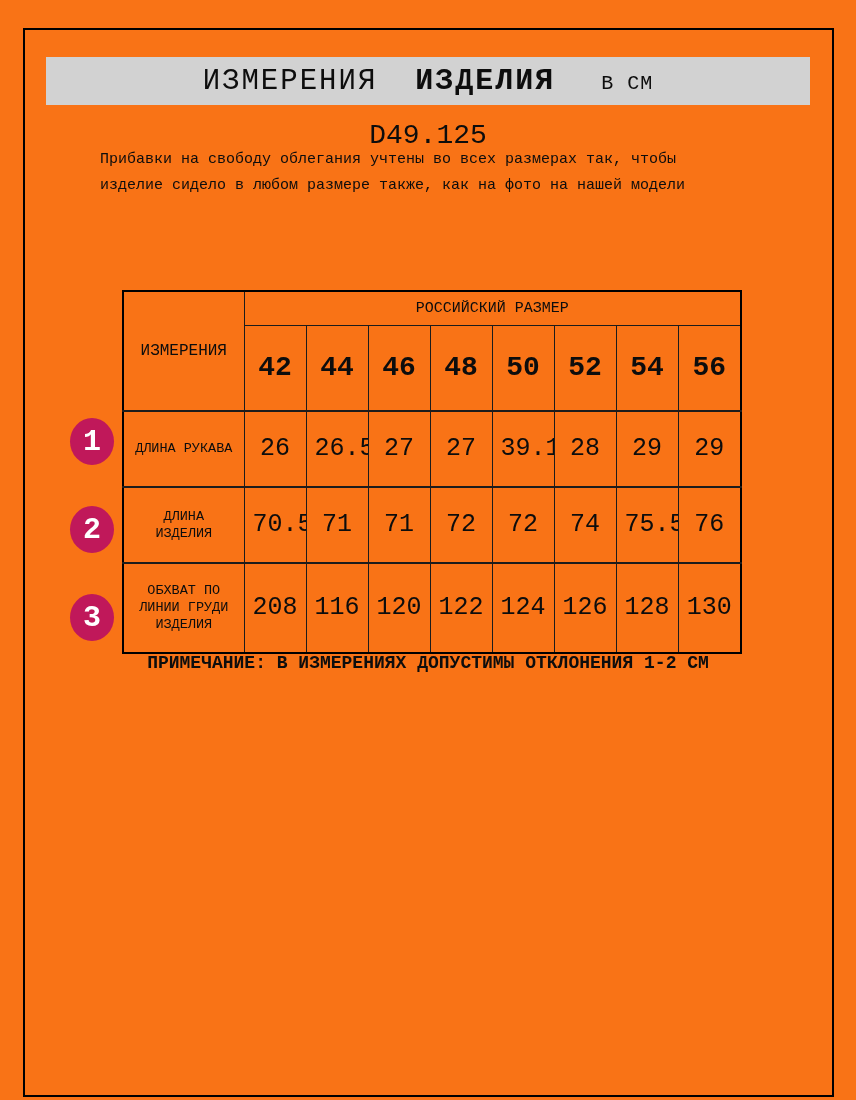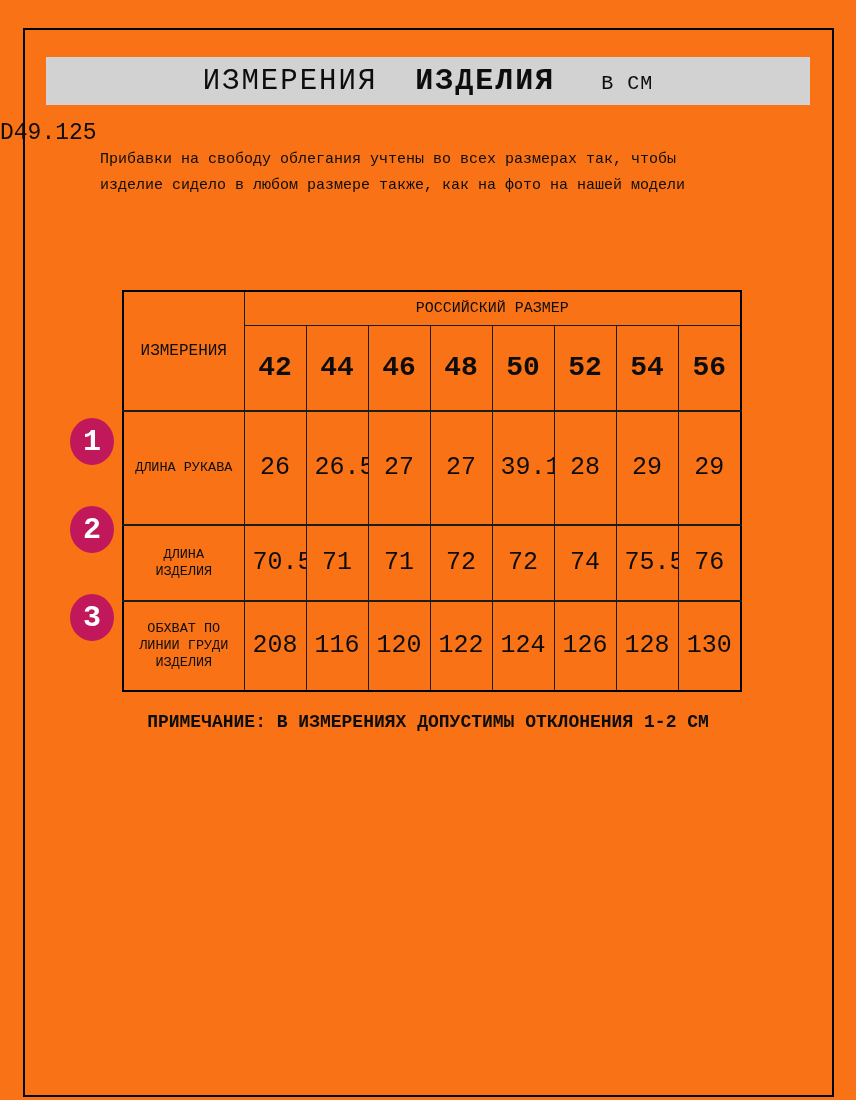--- a/index.html
+++ b/index.html
@@ -34,21 +34,22 @@
     font-size: 30px; font-weight: 700; letter-spacing: 2px;
     margin-left: 38px;
   }
   .title-unit {
     font-size: 20px; font-weight: 400; letter-spacing: 1px;
     margin-left: 46px; padding-top: 4px;
   }
   .model-code {
     position: absolute;
     left: 0; top: 120px; width: 856px;
-    font-size: 23px; font-weight: 400;
+    text-align: center;
+    font-size: 28px; font-weight: 400;
   }
   .description {
     position: absolute;
     left: 100px; top: 147px; width: 640px;
     text-align: left;
     font-size: 15px; line-height: 26px; font-weight: 400;
   }
   table.meas {
     position: absolute;
     left: 122px; top: 290px;
@@ -61,21 +62,21 @@
     border: 1px solid #1c1c1c;
     text-align: center;
     vertical-align: middle;
     padding: 8px;
     overflow: hidden;
   }
   td.thick-left { border-left-width: 2px; }
   tr.r-data > td { border-top-width: 2px; }
   tr.r-group { height: 22px; }
   tr.r-sizes { height: 85px; }
-  tr.r-1 { height: 114px; }
+  tr.r-1 { height: 76px; }
   tr.r-2 { height: 76px; }
   tr.r-3 { height: 90px; }
   td.c-group { font-size: 15px; font-weight: 400; }
   td.c-meas  { font-size: 16px; font-weight: 400; }
   td.c-size  { font-size: 28px; font-weight: 700; }
   td.c-label {
     font-size: 13.5px; font-weight: 400;
     white-space: pre-line; line-height: 17px;
   }
   td.c-val { font-size: 25px; font-weight: 400; margin-left: 15px; }
@@ -86,21 +87,21 @@
     border-radius: 50%;
     color: #ffffff;
     font-size: 30px; font-weight: 700;
     display: flex; align-items: center; justify-content: center;
   }
   .badge-1 { top: 418px; }
   .badge-2 { top: 506px; }
   .badge-3 { top: 594px; }
   .note {
     position: absolute;
-    left: 0; top: 712px; width: 856px;
+    left: 0; top: 653px; width: 856px;
     text-align: center;
     font-size: 18px; font-weight: 700;
   }
 </style>
 </head>
 <body>
 
 <div class="page">
 
   <div class="frame" style="border-color: rgb(0, 0, 0);"></div>

